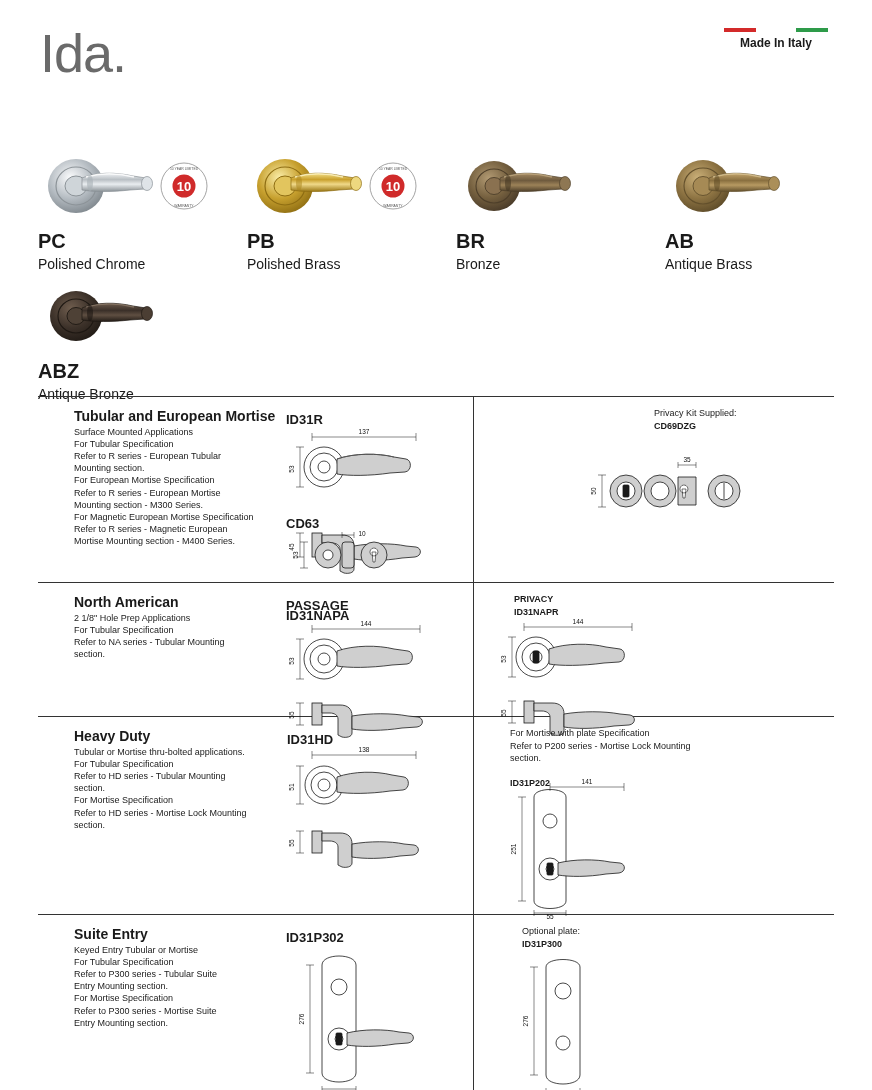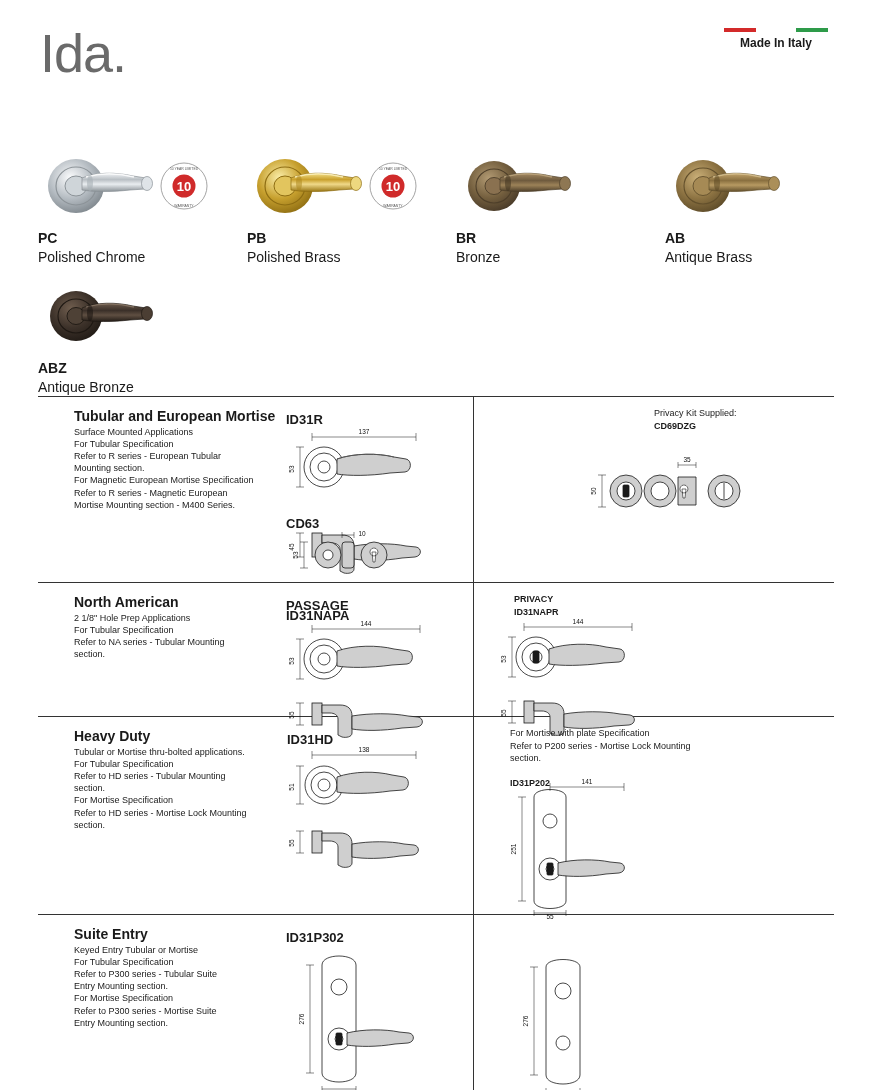--- a/index.html
+++ b/index.html
@@ -54,21 +54,21 @@
     left: 0; top: 150px;
     width: 872px;
   }
   .finish-row { position: relative; height: 130px; }
   .finish {
     position: absolute;
     width: 200px;
   }
   .finish .art { height: 72px; position: relative; }
   .finish .code {
-    font-size: 14px; font-weight: bold; margin-top: 8px;
+    font-size: 20px; font-weight: bold; margin-top: 8px;
   }
   .finish .name {
     font-size: 14px; font-weight: 400; margin-top: 3px; color: #1a1a1a;
   }
 
   
   .handle-svg { display:block; }
 
   .ten-badge {
     position: absolute;
@@ -300,20 +300,23 @@
 <div class="spec-table">
 
   <div class="spec-row" style="min-height:186px;">
     <div class="col-left">
       <div class="text-block">
         <div class="blk-title">Tubular and European Mortise</div>
         <div class="blk-sub">Surface Mounted Applications</div>
         <div class="blk-para" style="white-space:pre-line;">For Tubular Specification
 Refer to R series - European Tubular
 Mounting section.</div>
+        <div class="blk-para" style="white-space:pre-line;">For European Mortise Specification
+Refer to R series - European Mortise
+Mounting section - M300 Series.</div>
         <div class="blk-para" style="white-space:pre-line;">For Magnetic European Mortise Specification
 Refer to R series - Magnetic European
 Mortise Mounting section - M400 Series.</div>
       </div>
       <div class="draw-block">
         <div class="code-label" style="position:absolute;left:0;top:4px;">ID31R</div>
         <svg width="170" height="96" viewBox="0 0 170 96" style="position:absolute;left:-4px;top:18px;">
           <g stroke="#1a1a1a" fill="none" stroke-width="0.8">
             <circle cx="42" cy="42" r="20"></circle>
             <circle cx="42" cy="42" r="14"></circle>
@@ -595,20 +598,24 @@
             <line x1="42" y1="144" x2="76" y2="144"></line>
             <line x1="42" y1="141" x2="42" y2="147"></line>
             <line x1="76" y1="141" x2="76" y2="147"></line>
           </g>
           <text class="dim" x="24" y="74" transform="rotate(-90 24 74)" text-anchor="middle">276</text>
           <text class="dim" x="59" y="150" text-anchor="middle">70</text>
         </svg>
       </div>
     </div>
     <div class="col-right">
+      <div style="padding-left:38px;">
+        <div class="right-head">Optional plate:</div>
+        <div class="right-code">ID31P300</div>
+      </div>
       <svg width="200" height="150" viewBox="0 0 200 150" style="position:absolute;left:30px;top:36px;">
         <g stroke="#1a1a1a" fill="none" stroke-width="0.8">
           <path d="M42 16 C42 6, 76 6, 76 16 L76 124 C76 136, 42 136, 42 124 Z" fill="#ffffff"></path>
           <circle cx="59" cy="40" r="8"></circle>
           <circle cx="59" cy="92" r="7"></circle>
         </g>
         <g class="tick">
           <line x1="30" y1="16" x2="30" y2="124"></line>
           <line x1="26" y1="16" x2="34" y2="16"></line>
           <line x1="26" y1="124" x2="34" y2="124"></line>

